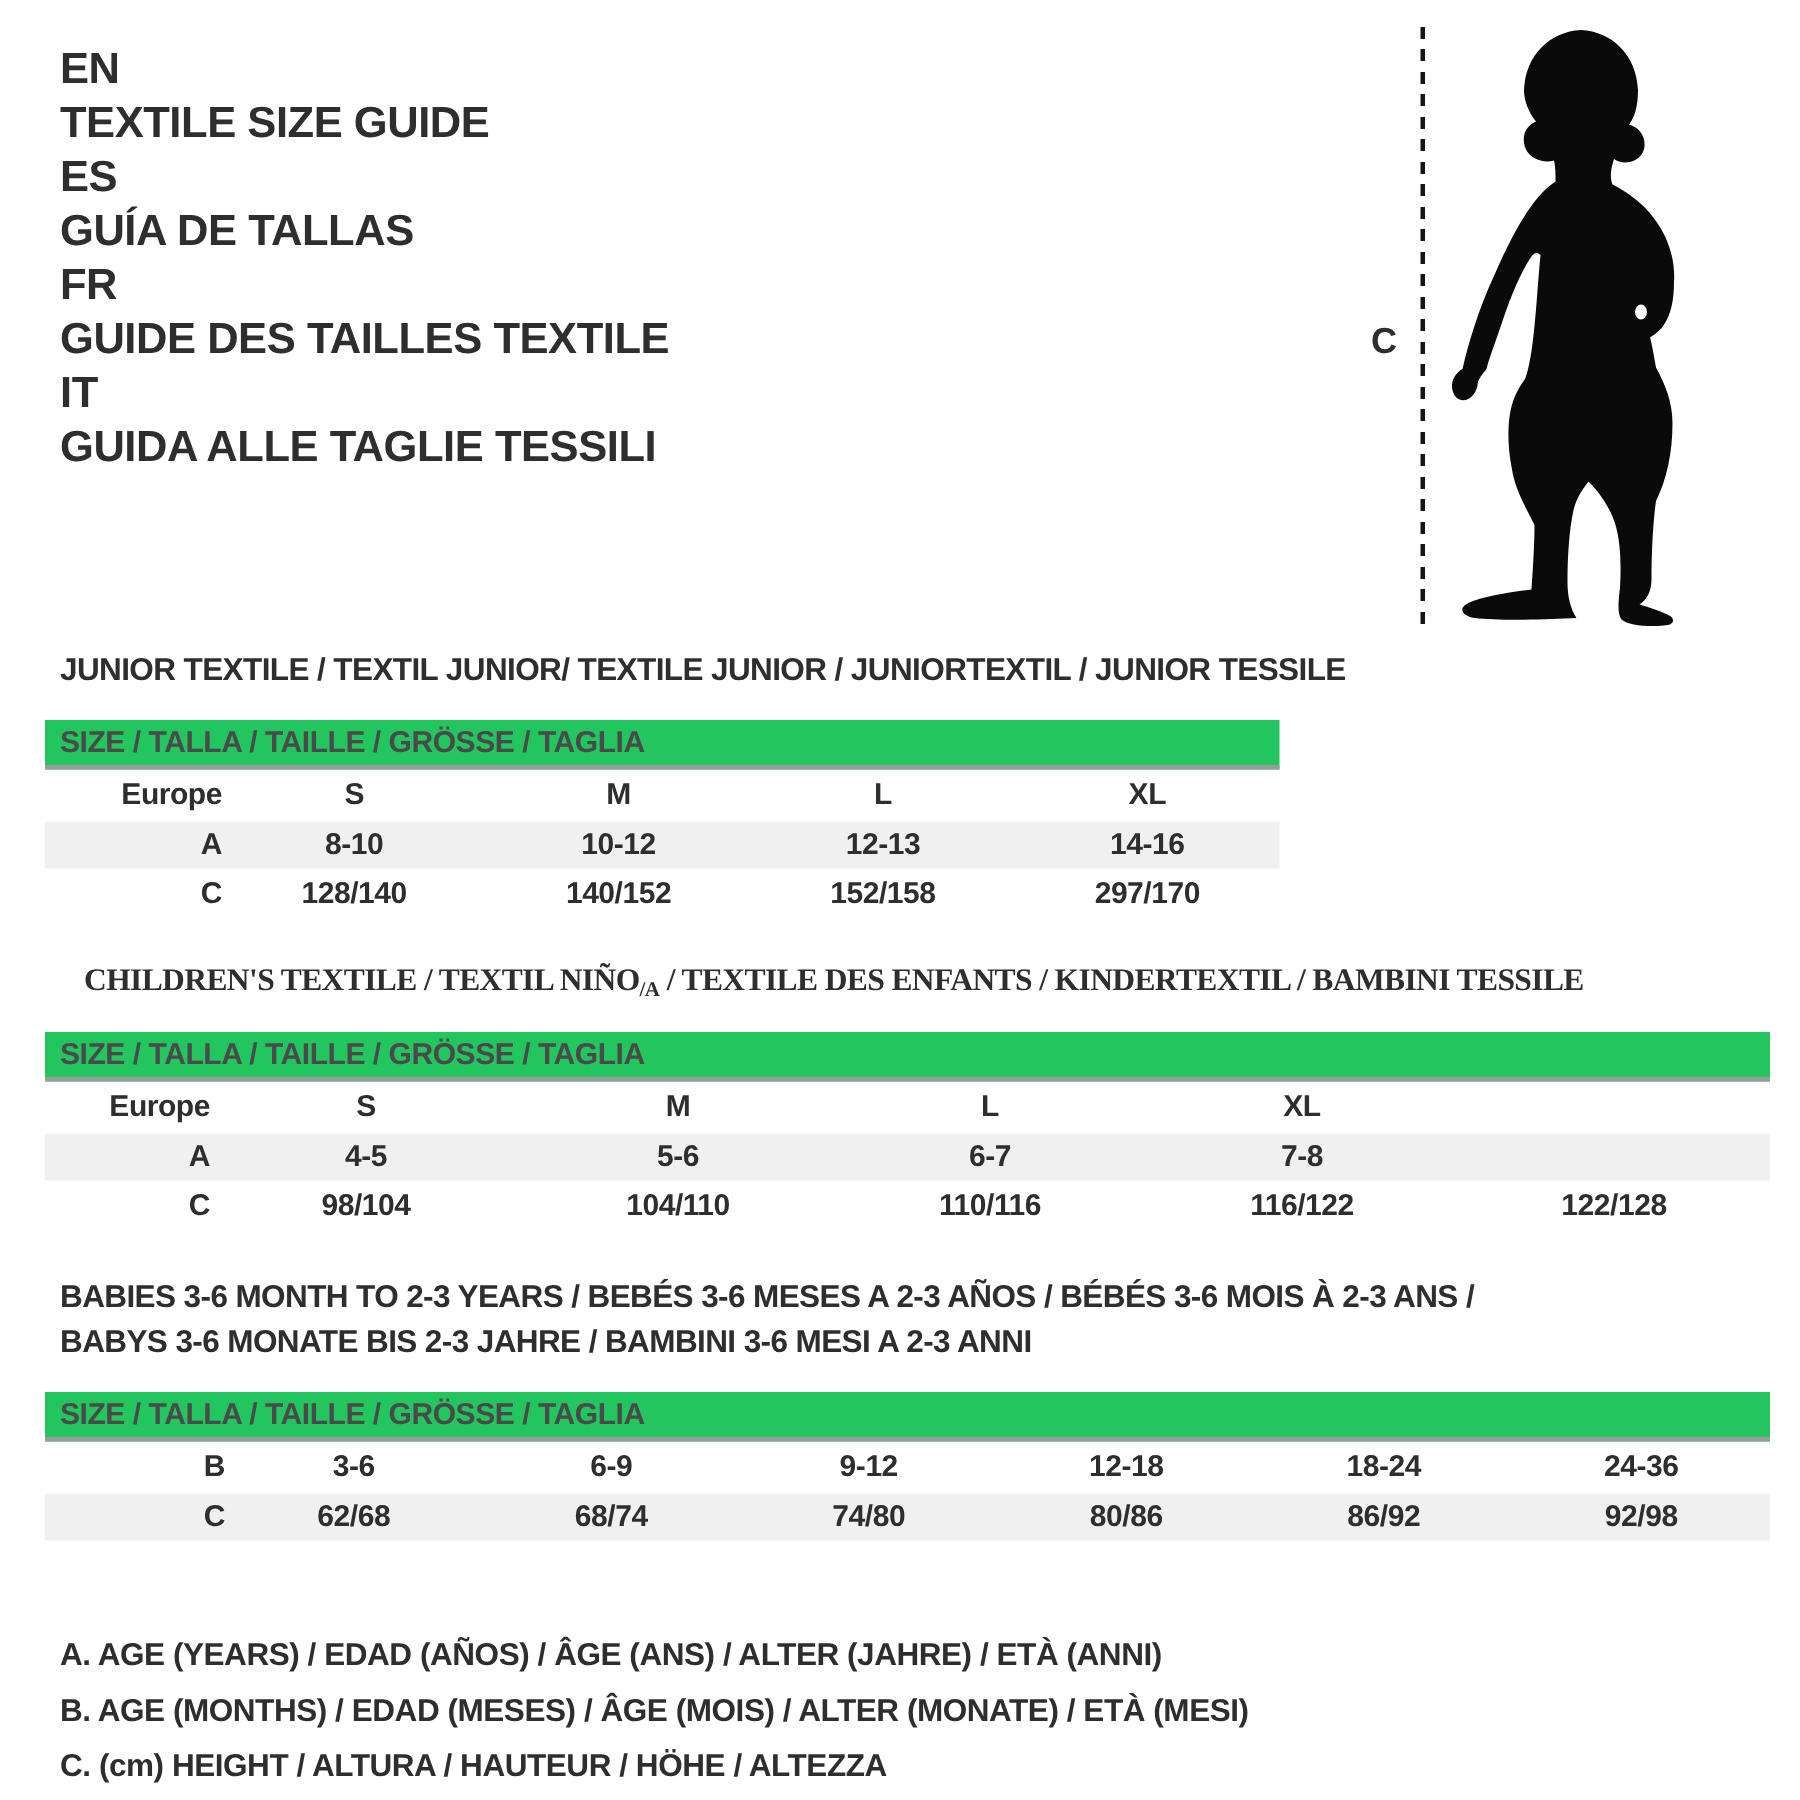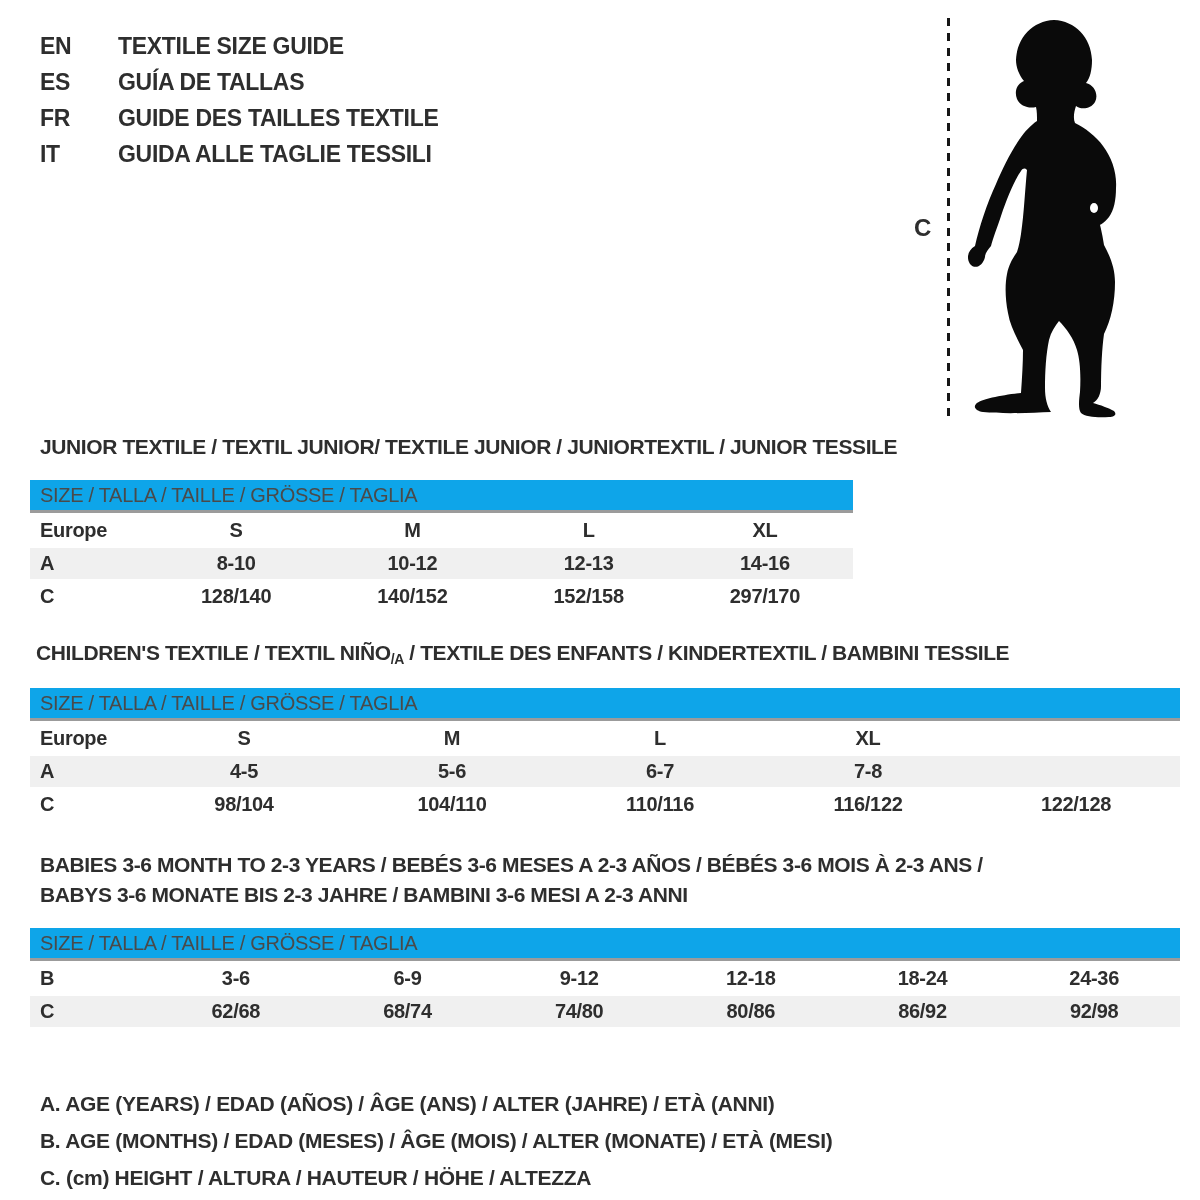--- a/index.html
+++ b/index.html
@@ -6,56 +6,56 @@
   body{
     width:1200px;height:1200px;background:#ffffff;
     font-family:"Liberation Sans",sans-serif;
     color:#2e2e2e;position:relative;overflow:hidden;
     -webkit-font-smoothing:antialiased;
   }
   .abs{position:absolute;}
 
   
   .lang-block{top:28px;left:40px;}
-  .lang-row{display:flex;line-height:36px;font-size:23px;font-weight:bold;letter-spacing:-0.3px;}
+  .lang-row{display:flex;line-height:36px;font-size:29px;font-weight:bold;letter-spacing:-0.3px;flex-direction:column;}
   .lang-code{width:78px;}
   .lang-title{white-space:nowrap;}
 
   
   .measure-label{left:914px;top:214px;font-size:24px;font-weight:bold;}
   .dash-line{
     left:947px;top:18px;width:3px;height:398px;
     background:repeating-linear-gradient(to bottom,#161616 0 8px,transparent 8px 15px);
   }
   .baby-svg{left:963px;top:18px;}
 
   
   .sec-heading{font-size:21px;font-weight:bold;letter-spacing:-0.4px;white-space:nowrap;line-height:26px;}
   .sub-a{font-size:14px;vertical-align:-4px;font-weight:bold;}
   .heading-junior{left:40px;top:434px;}
-  .heading-children{left:36px;top:640px;}
+  .heading-children{left:56px;top:640px;font-family:Liberation Serif, serif;}
   .heading-babies{left:40px;top:850px;line-height:30px;}
 
   
   .size-table{left:30px;}
   .t-junior{top:480px;width:823px;}
   .t-children{top:688px;width:1150px;}
   .t-babies{top:928px;width:1150px;}
   .size-bar{
-    height:30px;background:#0ea5e9;border-bottom:3px solid #9b9b9b;
-    font-size:20px;font-weight:normal;color:#4a4a4a;
+    height:30px;background:#22c55e;border-bottom:3px solid #9b9b9b;
+    font-size:20px;font-weight:bold;color:#4a4a4a;
     line-height:30px;padding-left:10px;letter-spacing:-0.3px;
     margin-bottom:2px;
   }
   .t-row{display:grid;height:31px;line-height:31px;margin-bottom:2px;
     font-size:20px;font-weight:bold;letter-spacing:-0.3px;}
   .cols-4{grid-template-columns:118px repeat(4,1fr);}
   .cols-5{grid-template-columns:110px repeat(5,1fr);}
   .cols-6{grid-template-columns:120px repeat(6,1fr);}
-  .t-row .lbl{text-align:left;padding-left:10px;}
+  .t-row .lbl{text-align:right;padding-left:10px;}
   .t-row .val{text-align:center;}
   .row-shaded{background:#f0f0f0;}
 
   
   .legend-block{left:40px;top:1066px;margin-top:19px;}
   .legend-line{font-size:21px;font-weight:bold;line-height:37px;letter-spacing:-0.3px;white-space:nowrap;}
 </style>
 </head>
 <body>
 

